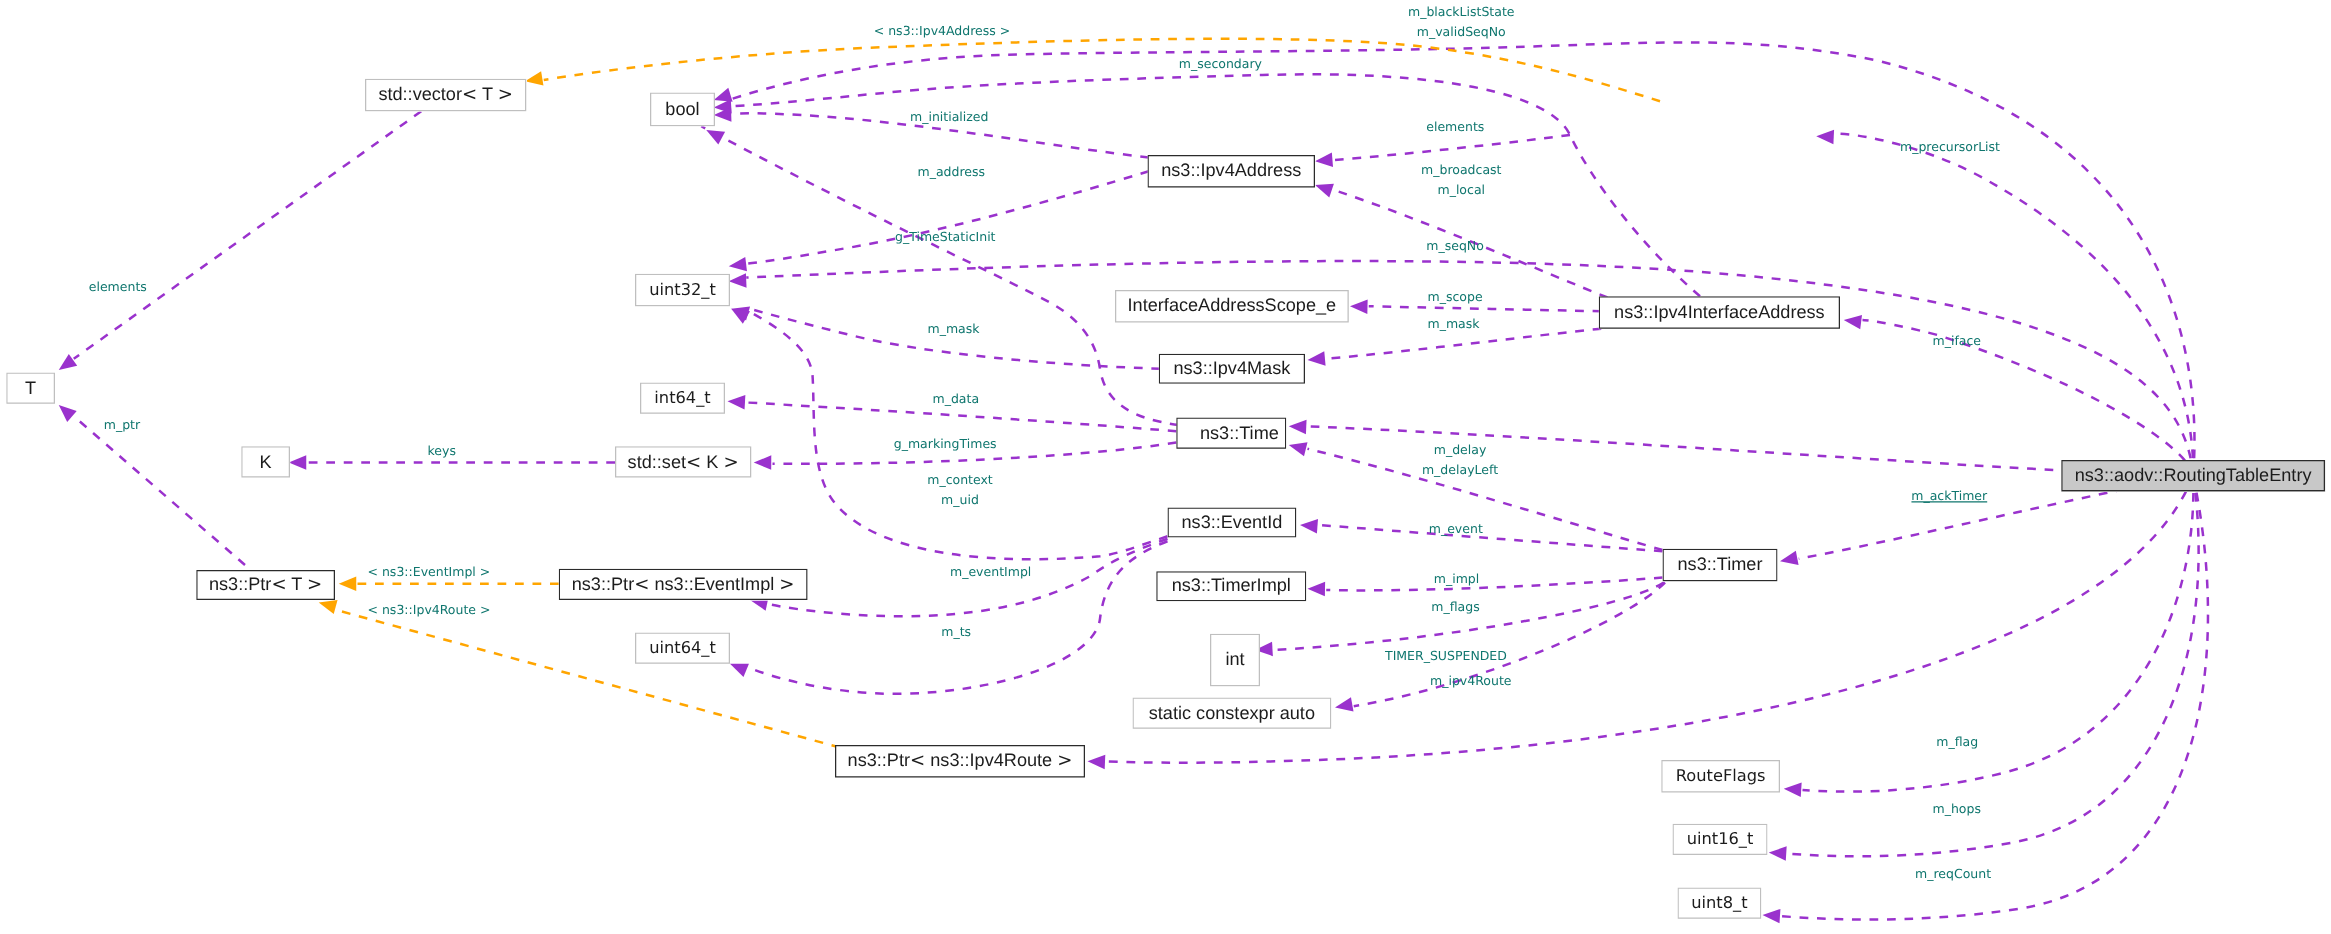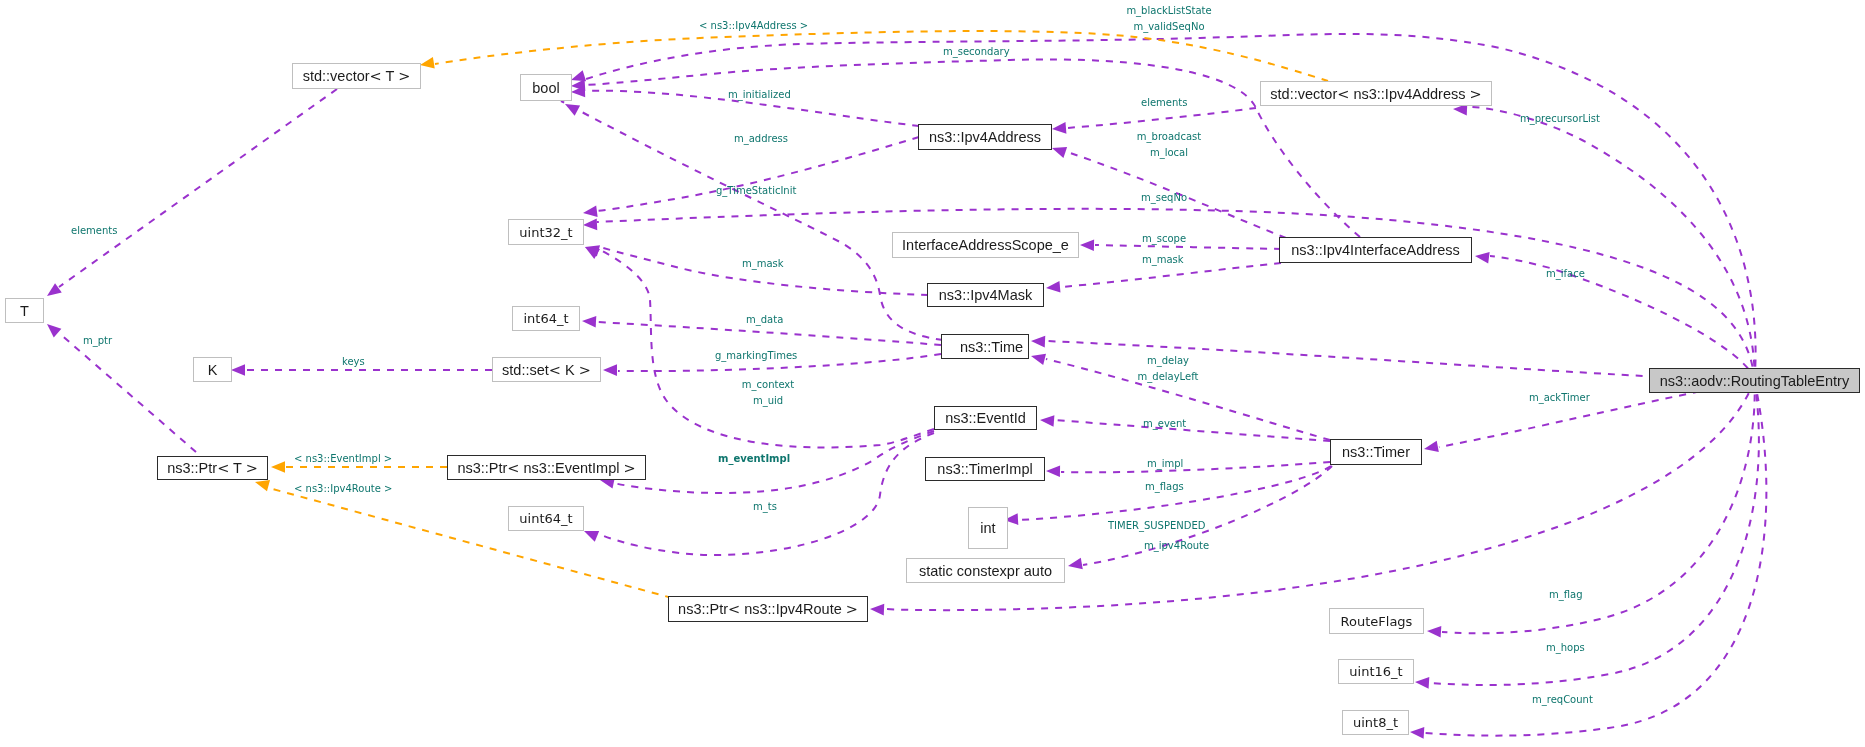--- a/index.html
+++ b/index.html
@@ -96,23 +96,20 @@
       <path class="arrowhead" fill="#9a32cd" d="M 1410 732 L 1424.3430732764905 727.1095757867823 L 1423.5993131396863 738.6857073020554 Z"></path>
     </g>
   </svg>
 
   <div class="node node-plain f-lib" style="left: 292px; top: 63px; width: 129px; height: 26px;">
       <span>std::vector<i class="ang">&lt;</i> T <i class="ang">&gt;</i></span>
     </div>
   <div class="node node-plain f-lib" style="left: 520px; top: 74px; width: 52px; height: 27px;">
       <span>bool</span>
     </div>
-  <div class="node node-plain f-lib" style="left: 1260px; top: 81px; width: 232px; height: 25px;">
-      <span>std::vector<i class="ang">&lt;</i> ns3::Ipv4Address <i class="ang">&gt;</i></span>
-    </div>
   <div class="node node-class f-lib" style="left: 918px; top: 124px; width: 134px; height: 26px;">
       <span>ns3::Ipv4Address</span>
     </div>
   <div class="node node-plain f-dejavu" style="left: 508px; top: 219px; width: 76px; height: 26px;">
       <span>uint32_t</span>
     </div>
   <div class="node node-plain f-lib" style="left: 892px; top: 232px; width: 187px; height: 26px;">
       <span>InterfaceAddressScope_e</span>
     </div>
   <div class="node node-class f-lib" style="left: 1279px; top: 237px; width: 193px; height: 26px;">
@@ -188,26 +185,26 @@
   <div class="edge-label" style="left: 1140.6px; top: 189.8px;">m_seqNo</div>
   <div class="edge-label" style="left: 1141.5px; top: 231.3px;">m_scope</div>
   <div class="edge-label" style="left: 1142.2px; top: 252.3px;">m_mask</div>
   <div class="edge-label" style="left: 1545.7px; top: 265.5px;">m_iface</div>
   <div class="edge-label" style="left: 745.8px; top: 312px;">m_data</div>
   <div class="edge-label" style="left: 741.8px; top: 255.9px;">m_mask</div>
   <div class="edge-label" style="left: 715.2px; top: 347.6px;">g_markingTimes</div>
   <div class="edge-label" style="left: 342.4px; top: 353.9px;">keys</div>
   <div class="edge-label center" style="left: 1167.5px; top: 352.5px;">m_delay<br>m_delayLeft</div>
   <div class="edge-label center" style="left: 768.3px; top: 377.2px;">m_context<br>m_uid</div>
-  <div class="edge-label" style="left: 1529px; top: 390px;">m_ackTimer</div>
+  <div class="edge-label" style="left: 1529px; top: 390px; text-decoration: underline;">m_ackTimer</div>
   <div class="edge-label" style="left: 1142.6px; top: 415.9px;">m_event</div>
   <div class="edge-label" style="left: 83px; top: 332.9px;">m_ptr</div>
   <div class="edge-label" style="left: 70.8px; top: 223px;">elements</div>
   <div class="edge-label" style="left: 293.9px; top: 451.3px;">&lt; ns3::EventImpl &gt;</div>
-  <div class="edge-label" style="left: 718px; top: 451.4px; font-weight: bold;">m_eventImpl</div>
+  <div class="edge-label" style="left: 760px; top: 451.4px;">m_eventImpl</div>
   <div class="edge-label" style="left: 1147px; top: 455.9px;">m_impl</div>
   <div class="edge-label" style="left: 294.3px; top: 481.2px;">&lt; ns3::Ipv4Route &gt;</div>
   <div class="edge-label" style="left: 1144.5px; top: 479.2px;">m_flags</div>
   <div class="edge-label" style="left: 753.1px; top: 499.1px;">m_ts</div>
   <div class="edge-label" style="left: 1107.6px; top: 518.2px;">TIMER_SUSPENDED</div>
   <div class="edge-label" style="left: 1127.5px; top: 538px; margin-left: 16px;">m_ipv4Route</div>
   <div class="edge-label" style="left: 1549.4px; top: 587.1px;">m_flag</div>
   <div class="edge-label" style="left: 1546.1px; top: 639.9px;">m_hops</div>
   <div class="edge-label" style="left: 1532.2px; top: 692.2px;">m_reqCount</div>
 </div>

